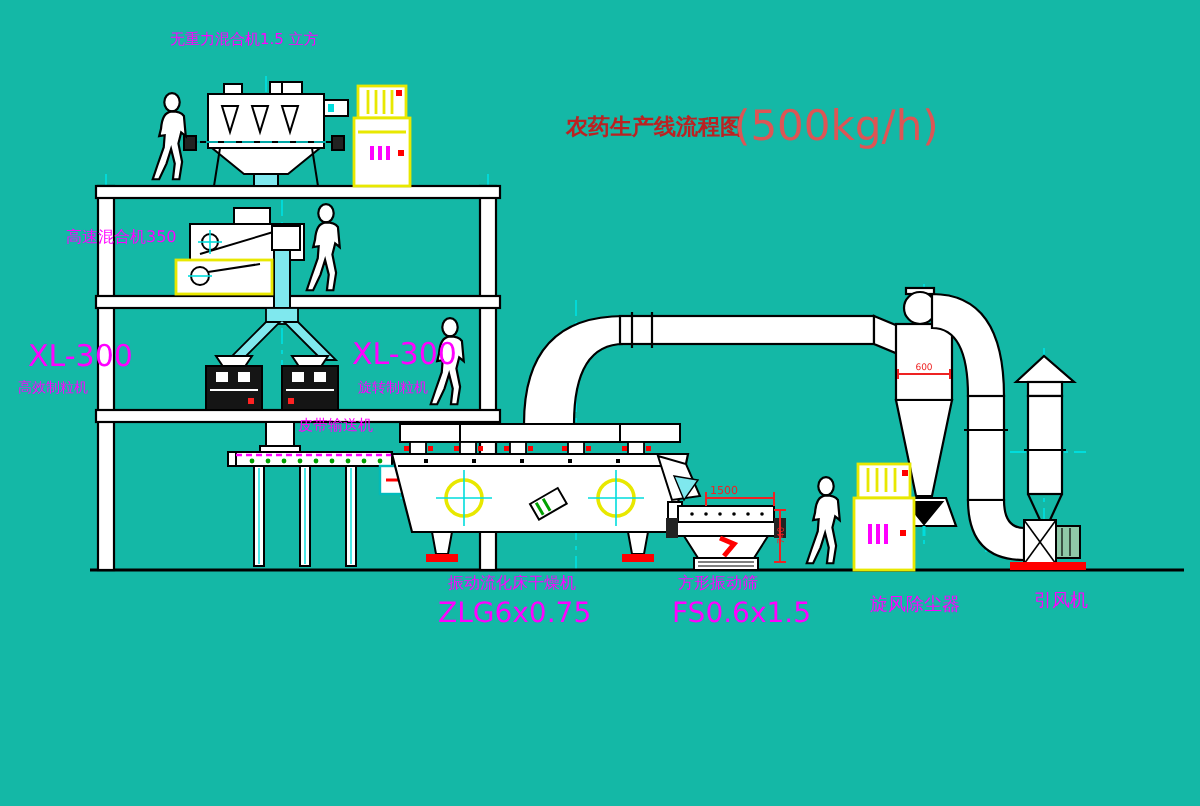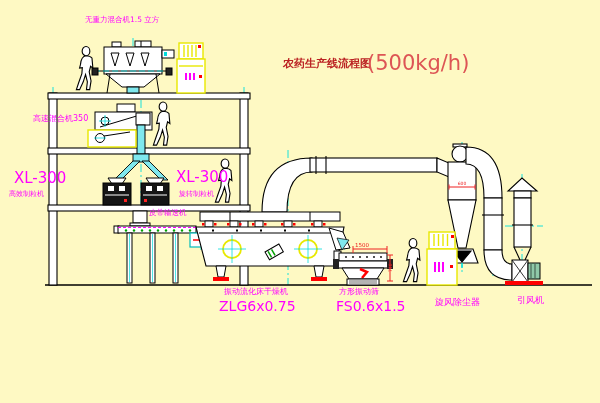--- a/index.html
+++ b/index.html
@@ -1,16 +1,16 @@
 <!DOCTYPE html>
 <html><head>
 <meta charset="utf-8">
 <style>
   html,body{margin:0;padding:0;background:#fff;}
-  .stage{position:relative;width:600px;height:403px;background:#fef9c3;overflow:hidden;
+  .stage{position:relative;width:600px;height:403px;background:#14b8a6;overflow:hidden;
          font-family:"DejaVu Sans",sans-serif;}
   svg{display:block;}
   text{font-family:"DejaVu Sans",sans-serif;}
   .lbl{fill:#ff00ff;}
   .dim{fill:#ee2222;}
 </style>
 </head>
 <body>
 
 <div class="stage">

